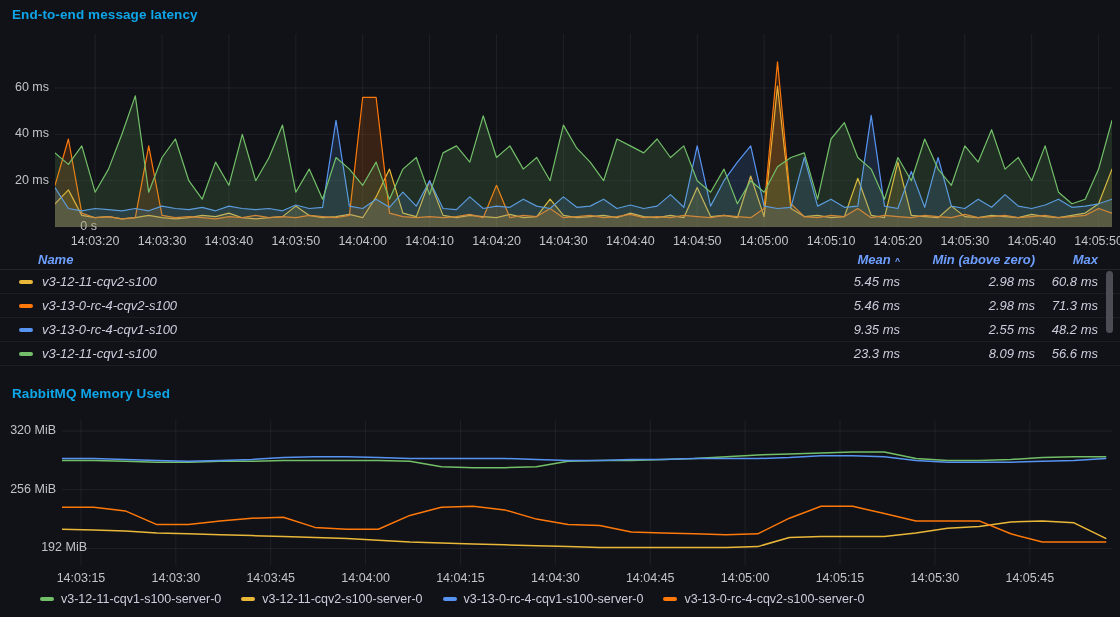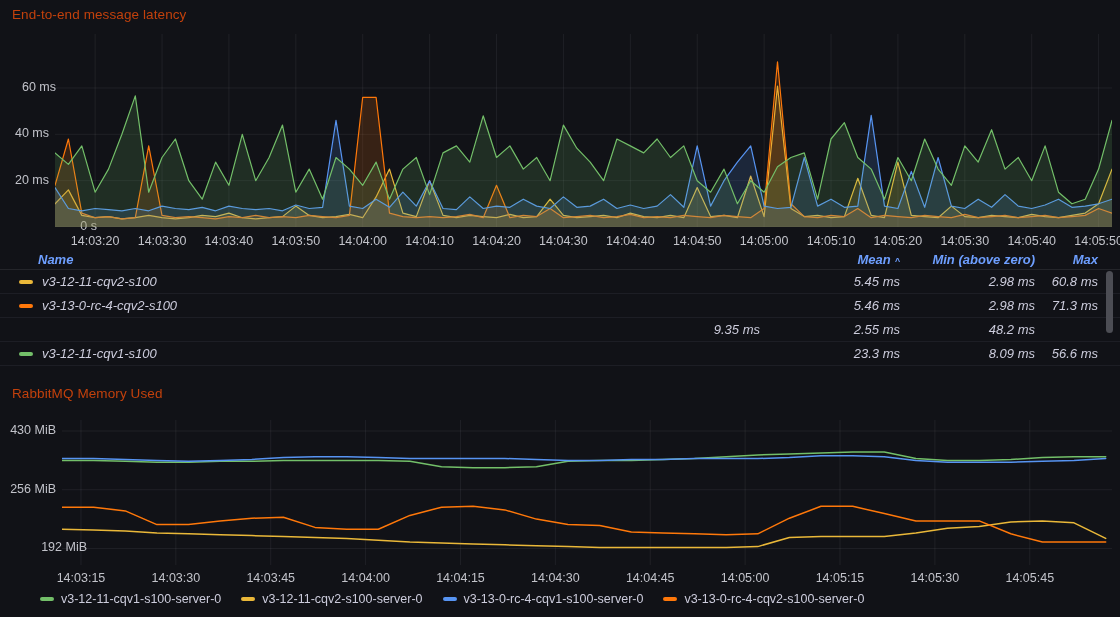--- a/index.html
+++ b/index.html
@@ -3,22 +3,22 @@
 <meta charset="utf-8">
 <style>
   html,body{margin:0;padding:0;}
   body{
     width:1120px;height:617px;position:relative;overflow:hidden;
     background:#111217;color:#CCCCDC;
     font-family:"Liberation Sans","DejaVu Sans",sans-serif;
     -webkit-font-smoothing:antialiased;
   }
   .panel-title{
-    position:absolute;left:12px;font-size:13.5px;font-weight:400;
-    color:#c2410c;letter-spacing:.1px;text-align:right;
+    position:absolute;left:12px;font-size:13.5px;font-weight:700;
+    color:#0ea5e9;letter-spacing:.1px;text-align:right;
   }
   .axis-label{
     position:absolute;font-size:12.5px;color:#C2C3CA;white-space:nowrap;
     line-height:15px;
   }
   .axis-label.y{text-align:right;}
   .axis-label.x{transform:translateX(-50%);}
   svg.chart-svg{position:absolute;display:block;}
   
   .ltable{position:absolute;left:0;top:249px;width:1120px;font-size:13px;font-style:italic;}
@@ -48,21 +48,21 @@
 </style>
 </head>
 <body>
 
 <div class="panel-title" style="top:7px">End-to-end message latency</div>
 
 <div id="chart0" style="position: absolute; left: 0px; top: 0px; width: 1120px; height: 617px; pointer-events: none;">
     <div class="axis-label y" style="left: 0px; width: 49px; top: 219px; margin-left: 48px;">0 s</div>
     <div class="axis-label y" style="left: 0px; width: 49px; top: 172.661px;">20 ms</div>
     <div class="axis-label y" style="left: 0px; width: 49px; top: 126.323px;">40 ms</div>
-    <div class="axis-label y" style="left: 0px; width: 49px; top: 79.9844px; margin-left: 7px;">60 ms</div>
+    <div class="axis-label y" style="left: 0px; width: 49px; top: 79.9844px;">60 ms</div>
     <div class="axis-label x" style="left: 95.1392px; top: 234px;">14:03:20</div>
     <div class="axis-label x" style="left: 162.038px; top: 234px;">14:03:30</div>
     <div class="axis-label x" style="left: 228.937px; top: 234px;">14:03:40</div>
     <div class="axis-label x" style="left: 295.835px; top: 234px;">14:03:50</div>
     <div class="axis-label x" style="left: 362.734px; top: 234px;">14:04:00</div>
     <div class="axis-label x" style="left: 429.633px; top: 234px;">14:04:10</div>
     <div class="axis-label x" style="left: 496.532px; top: 234px;">14:04:20</div>
     <div class="axis-label x" style="left: 563.43px; top: 234px;">14:04:30</div>
     <div class="axis-label x" style="left: 630.329px; top: 234px;">14:04:40</div>
     <div class="axis-label x" style="left: 697.228px; top: 234px;">14:04:50</div>
@@ -124,20 +124,24 @@
       <div class="trow">
         <div class="cell-name">
           <div class="swatch" style="background: rgb(255, 120, 10);"></div>
           <div>v3-13-0-rc-4-cqv2-s100</div>
         </div>
         <div class="cell-num">5.46 ms</div>
         <div class="cell-num">2.98 ms</div>
         <div class="cell-num">71.3 ms</div>
       </div>
       <div class="trow">
+        <div class="cell-name">
+          <div class="swatch" style="background: rgb(87, 148, 242);"></div>
+          <div>v3-13-0-rc-4-cqv1-s100</div>
+        </div>
         <div class="cell-num">9.35 ms</div>
         <div class="cell-num">2.55 ms</div>
         <div class="cell-num">48.2 ms</div>
       </div>
       <div class="trow">
         <div class="cell-name">
           <div class="swatch" style="background: rgb(115, 191, 105);"></div>
           <div>v3-12-11-cqv1-s100</div>
         </div>
         <div class="cell-num">23.3 ms</div>
@@ -146,21 +150,21 @@
       </div>
     </div>
 </div>
 <div class="scrollbar-thumb"></div>
 
 <div class="panel-title" style="top:386px">RabbitMQ Memory Used</div>
 
 <div id="chart1" style="position: absolute; left: 0px; top: 0px; width: 1120px; height: 617px; pointer-events: none;">
     <div class="axis-label y" style="left: 0px; width: 56px; top: 540.481px; padding-left: 31px;">192 MiB</div>
     <div class="axis-label y" style="left: 0px; width: 56px; top: 481.747px;">256 MiB</div>
-    <div class="axis-label y" style="left: 0px; width: 56px; top: 423.013px;">430 MiB</div>
+    <div class="axis-label y" style="left: 0px; width: 56px; top: 423.013px;">320 MiB</div>
     <div class="axis-label x" style="left: 80.9759px; top: 571px;">14:03:15</div>
     <div class="axis-label x" style="left: 175.855px; top: 571px;">14:03:30</div>
     <div class="axis-label x" style="left: 270.735px; top: 571px;">14:03:45</div>
     <div class="axis-label x" style="left: 365.614px; top: 571px;">14:04:00</div>
     <div class="axis-label x" style="left: 460.494px; top: 571px;">14:04:15</div>
     <div class="axis-label x" style="left: 555.373px; top: 571px;">14:04:30</div>
     <div class="axis-label x" style="left: 650.253px; top: 571px;">14:04:45</div>
     <div class="axis-label x" style="left: 745.133px; top: 571px;">14:05:00</div>
     <div class="axis-label x" style="left: 840.012px; top: 571px;">14:05:15</div>
     <div class="axis-label x" style="left: 934.892px; top: 571px;">14:05:30</div>

